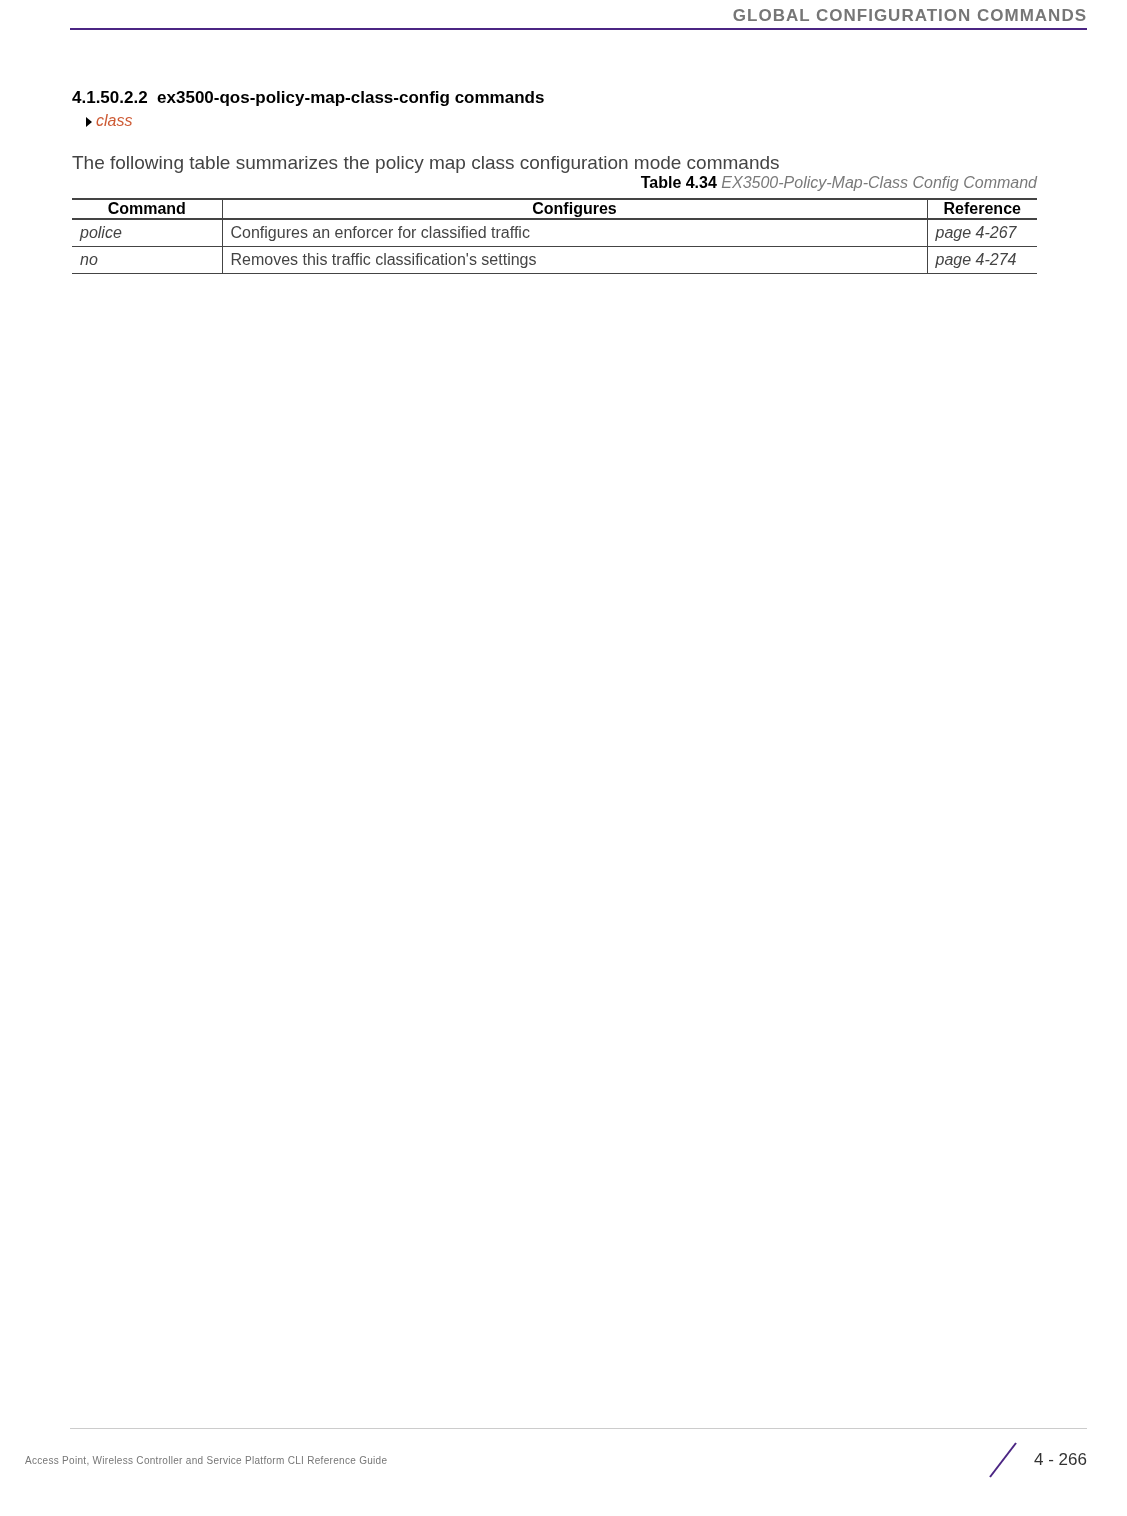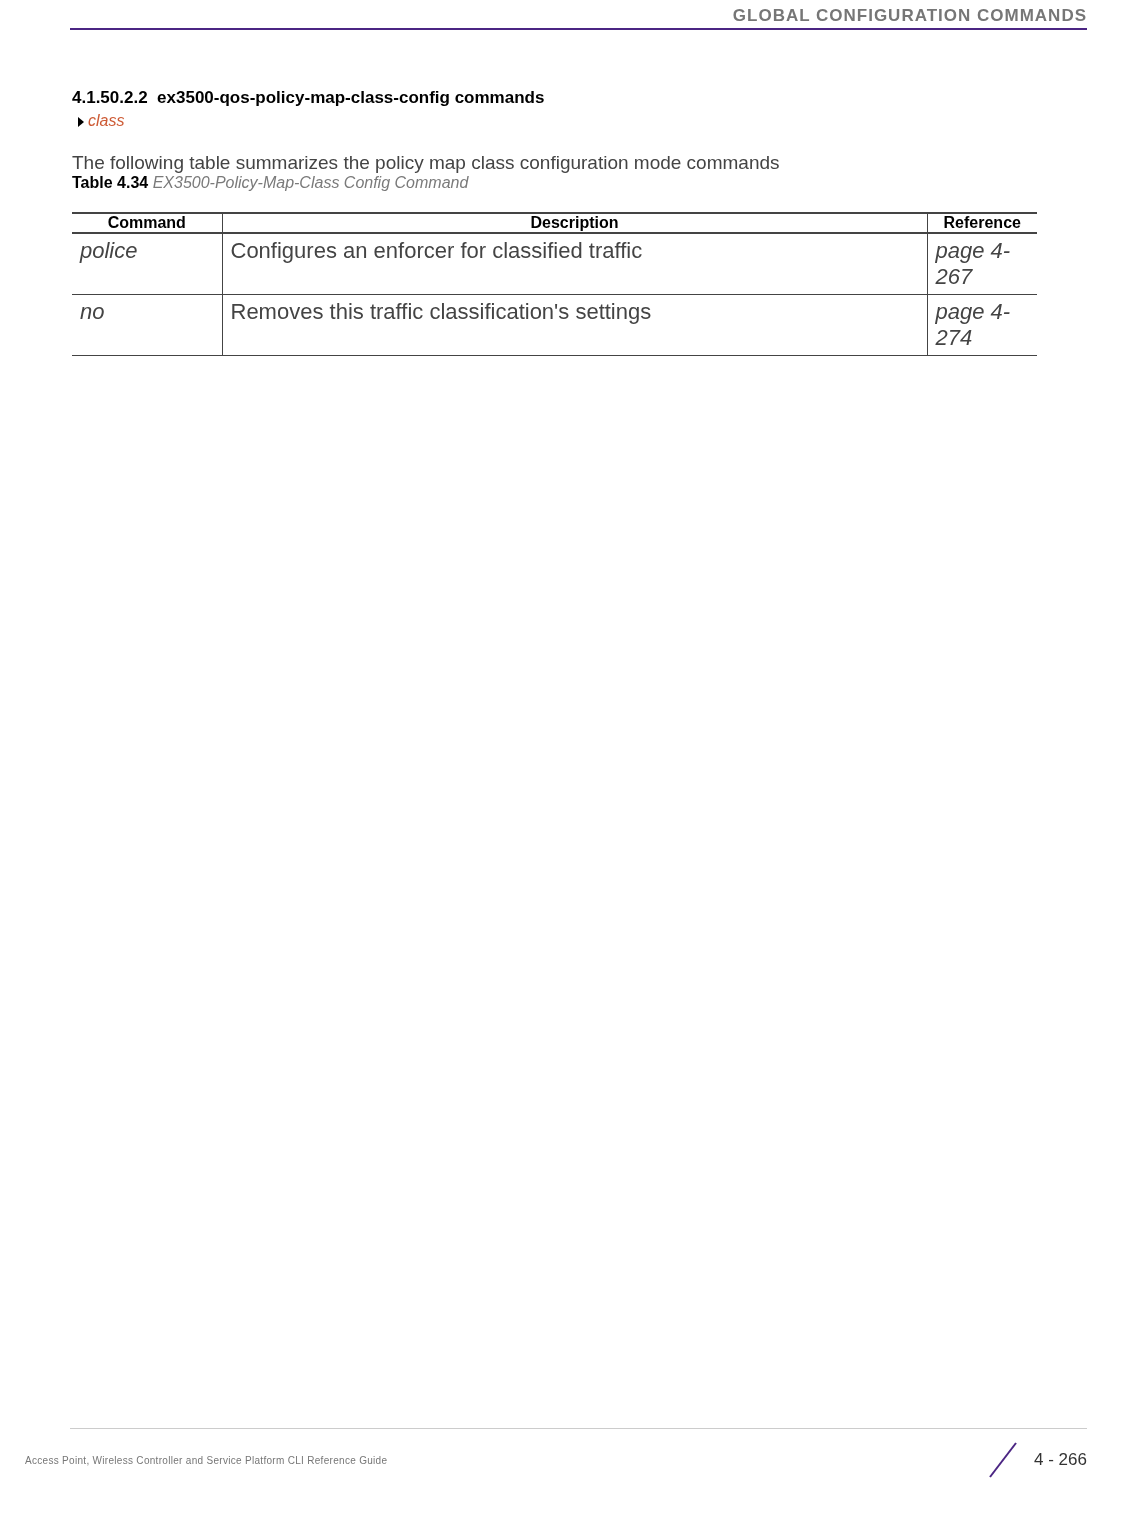--- a/index.html
+++ b/index.html
@@ -40,21 +40,21 @@
     left: 72px;
     right: 90px;
   }
   .section-heading {
     font-size: 17px;
     font-weight: bold;
     color: #000000;
     margin-bottom: 4px;
   }
   .breadcrumb {
-    margin-left: 6px;
+    margin-left: 14px;
     margin-bottom: 22px;
     font-size: 16px;
   }
   .bc-arrow {
     display: inline-block;
     width: 0;
     height: 0;
     border-top: 5px solid transparent;
     border-bottom: 5px solid transparent;
     border-left: 6px solid #000000;
@@ -63,24 +63,24 @@
   }
   .bc-link {
     font-style: italic;
     color: #cd5a34;
   }
   .intro {
     font-size: 19px;
     color: #444444;
   }
   .table-caption {
-    text-align: left;
+    text-align: right;
     font-size: 16px;
     color: #444444;
-    margin-bottom: 20px;
+    margin-bottom: 6px;
   }
   .table-caption .bold {
     font-weight: bold;
     color: #000000;
   }
   .table-caption .ital {
     font-style: italic;
     color: #7a7a7a;
   }
   .command-table {
@@ -98,21 +98,21 @@
     border-left: 1px solid #444444;
     border-right: 1px solid #444444;
   }
   .command-table th:first-child {
     border-left: none;
   }
   .command-table th:last-child {
     border-right: none;
   }
   .command-table td {
-    font-size: 22px;
+    font-size: 16px;
     color: #444444;
     padding: 4px 8px;
     border-bottom: 1px solid #444444;
     border-left: 1px solid #444444;
     border-right: 1px solid #444444;
     vertical-align: top;
   }
   .command-table td:first-child {
     border-left: none;
   }
@@ -194,21 +194,21 @@
 
   <div class="table-caption">
     <span class="bold">Table 4.34</span>
     <span class="ital">EX3500-Policy-Map-Class Config Command</span>
   </div>
 
   <table class="command-table">
     <thead>
       <tr>
         <th class="col-cmd">Command</th>
-        <th>Description</th>
+        <th>Configures</th>
         <th class="col-ref">Reference</th>
       </tr>
     </thead>
     <tbody>
       <tr>
         <td class="cmd-name">police</td>
         <td class="desc">Configures an enforcer for classified traffic</td>
         <td class="page-ref">page 4-267</td>
       </tr>
       <tr>

